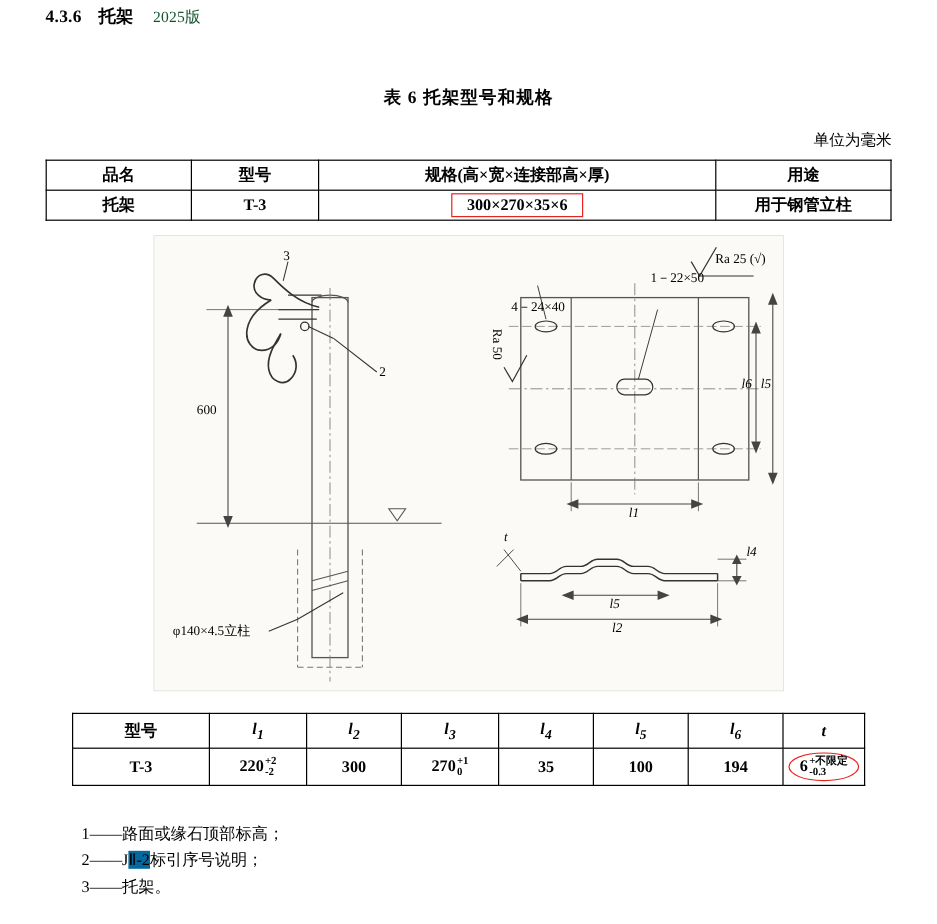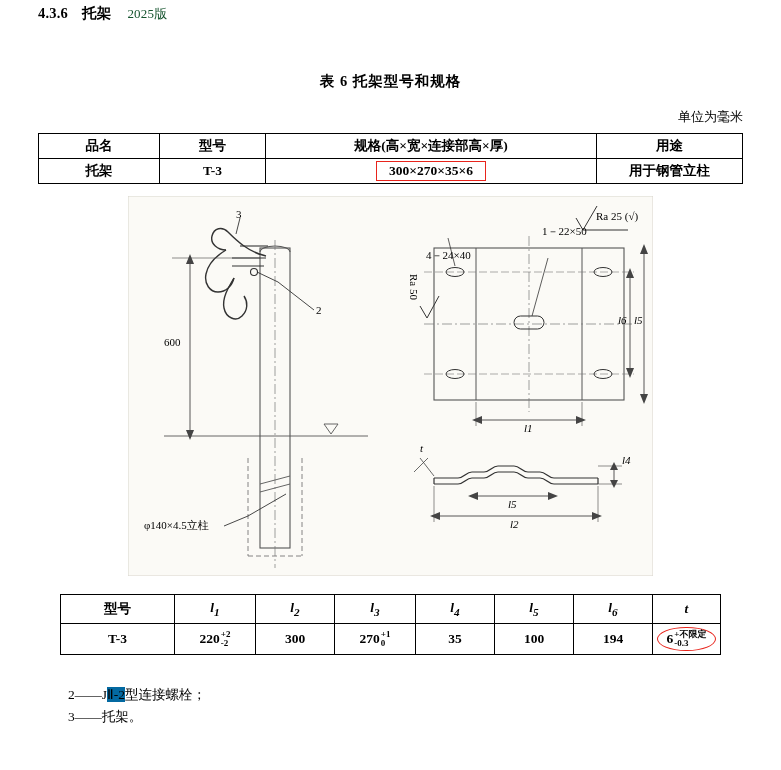--- a/index.html
+++ b/index.html
@@ -311,17 +311,18 @@
       <td>100</td>
       <td>194</td>
       <td>
         <span class="ellipse-hl"><span>6</span><span class="sup-sub"><span>+不限定</span><br><span>-0.3</span></span></span>
       </td>
     </tr>
   </tbody>
     </table>
 
   <div class="notes">
-    <div><span>2——</span><span>J</span><span class="mark-blue">Ⅱ-2</span><span>型连接螺栓；</span></div>
+    <div><span>1——</span><span>路面或缘石顶部标高；</span></div>
+    <div><span>2——</span><span>J</span><span class="mark-blue">Ⅱ-2</span><span>标引序号说明；</span></div>
     <div><span>3——</span><span>托架。</span></div>
   </div>
 
 </div>
 
 </body></html>

